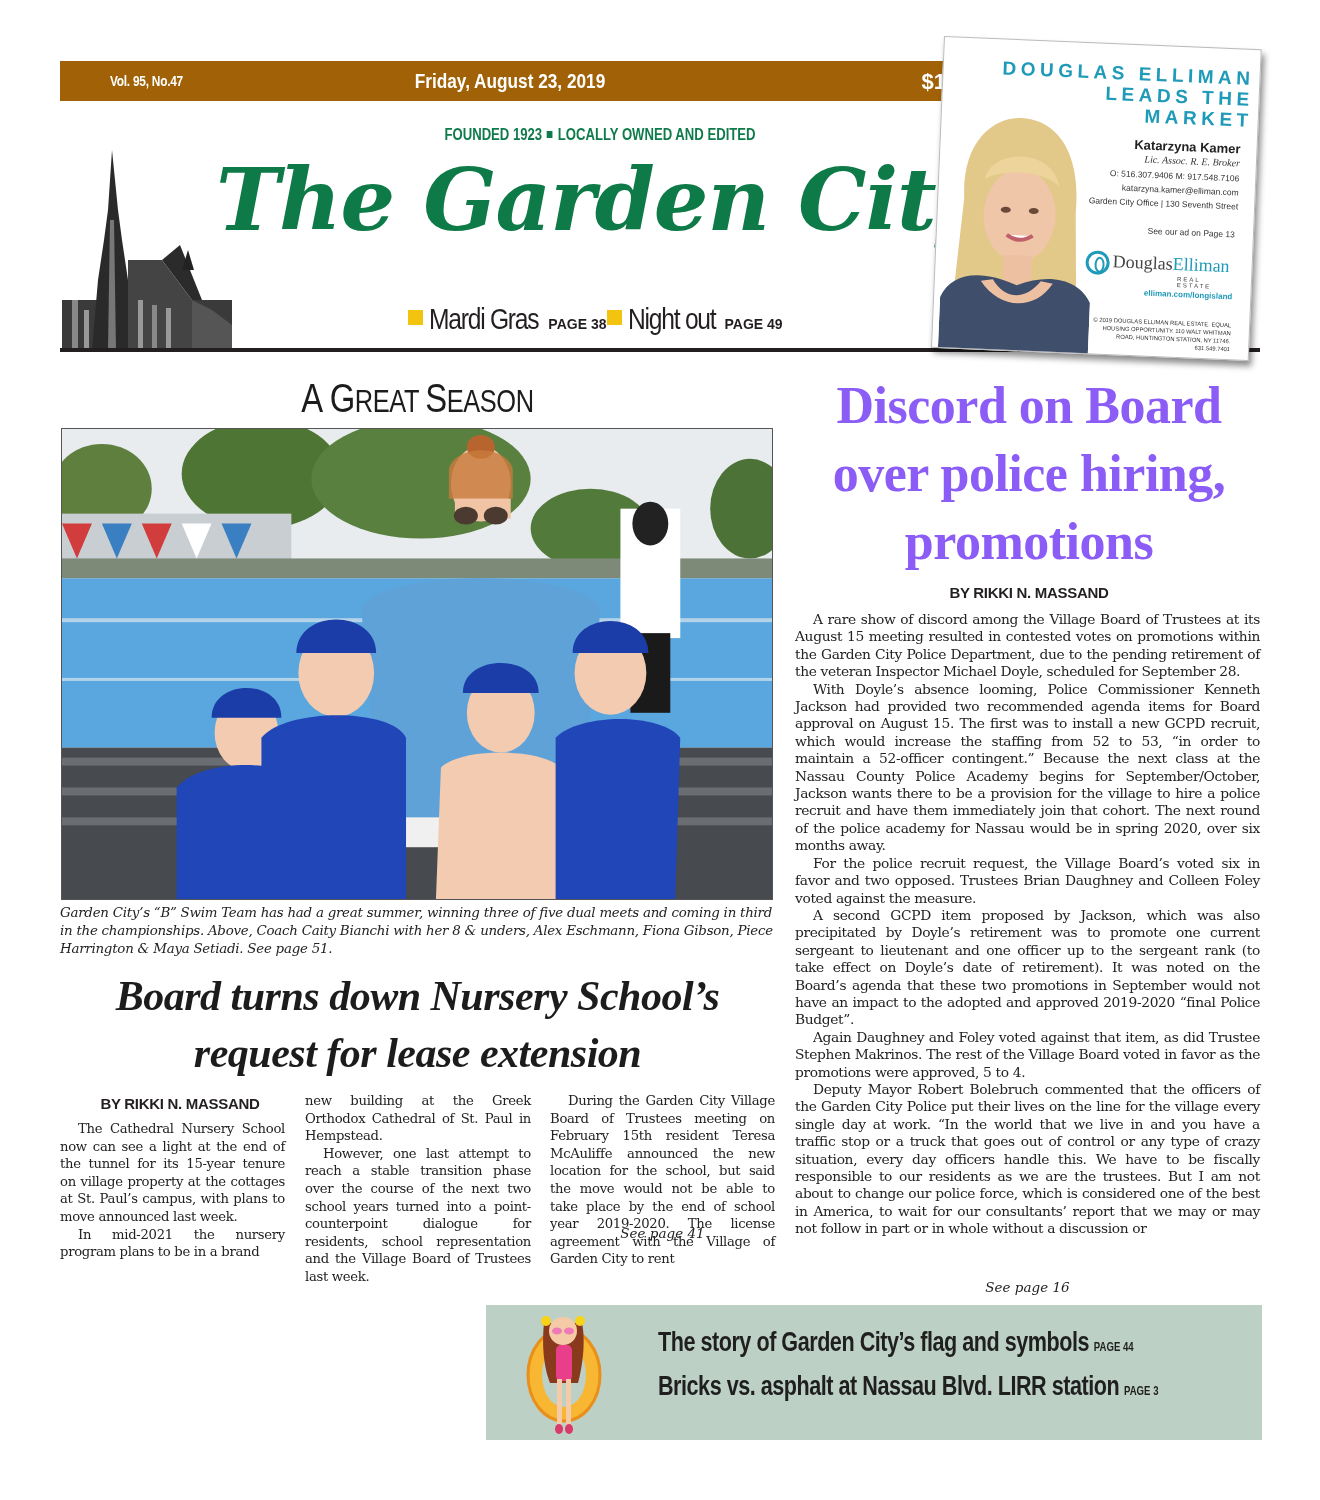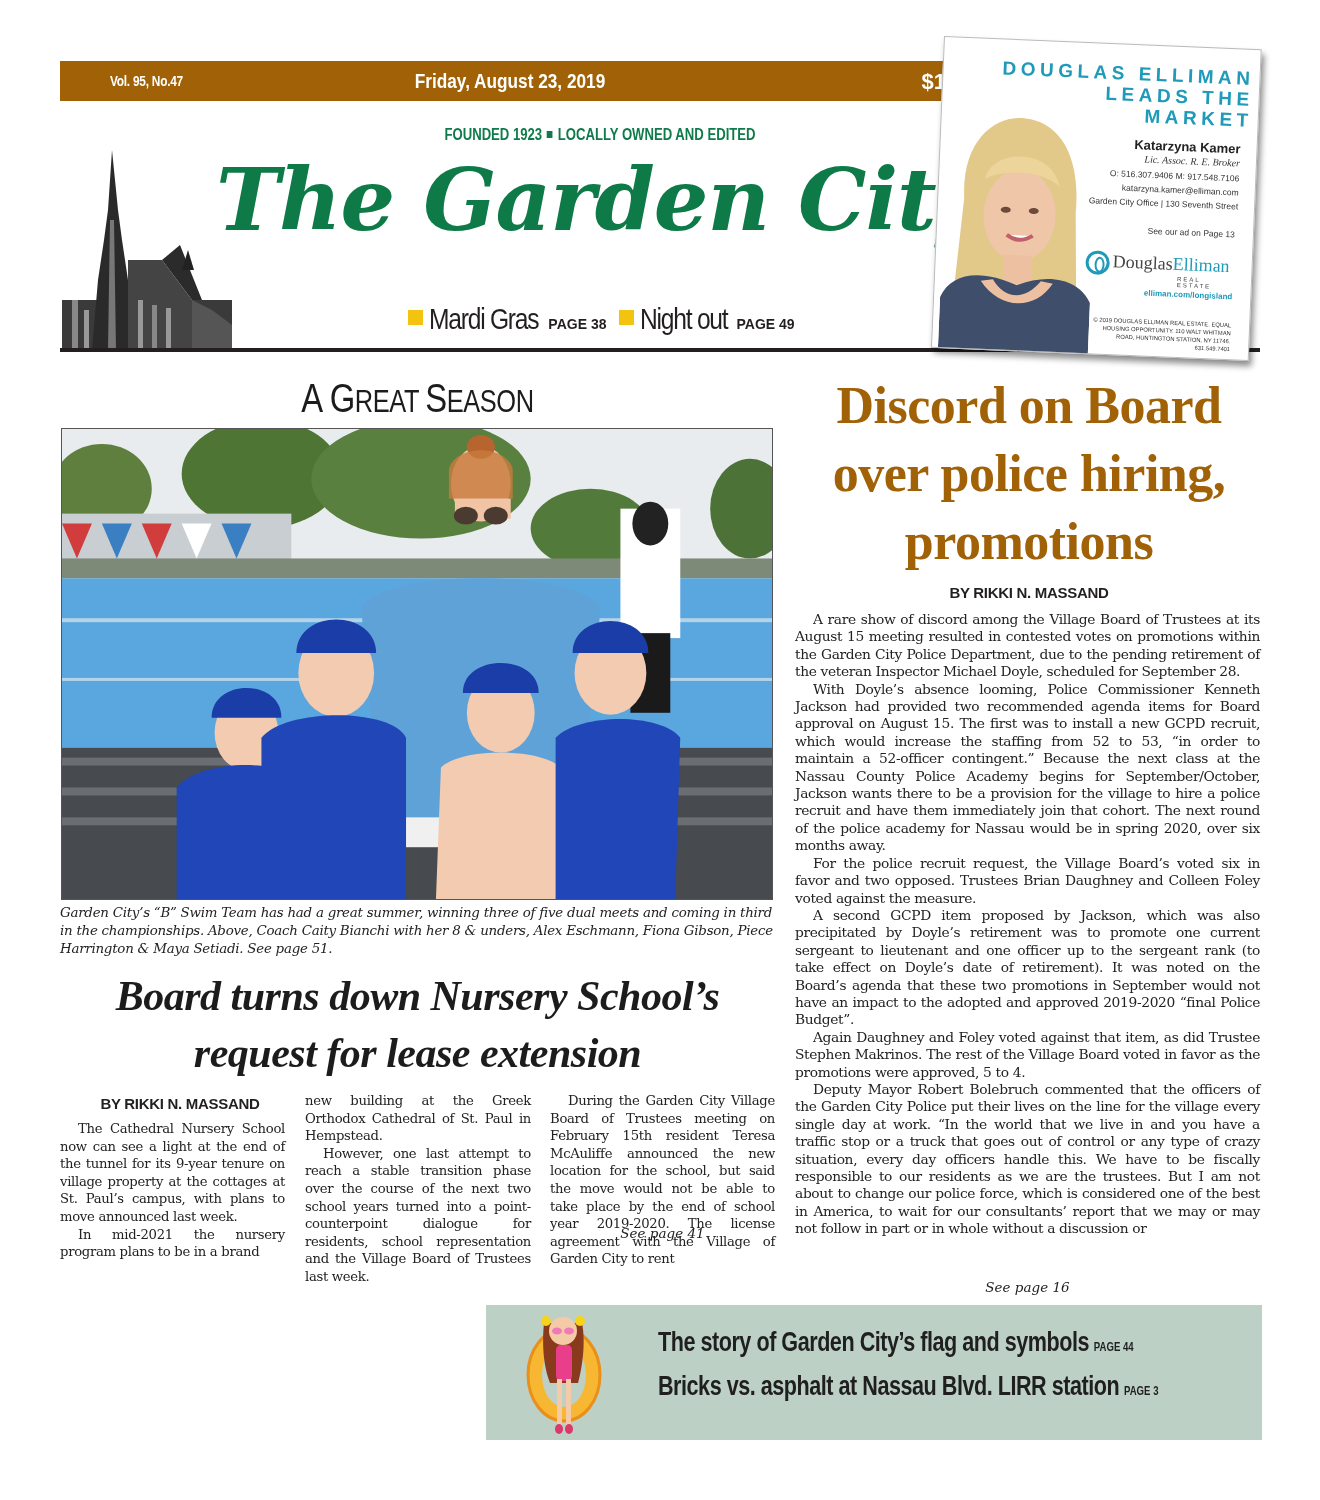--- a/index.html
+++ b/index.html
@@ -51,21 +51,21 @@
 
   .hl-left { position: absolute; left: 60px; top: 968px; width: 715px; text-align: center; font-family: "Liberation Serif", serif; font-style: italic; font-weight: bold; font-size: 42px; line-height: 57px; color: #1c1c1c; letter-spacing: -0.5px; }
 
   .byline { font-family: "Liberation Sans", sans-serif; font-weight: bold; font-size: 15px; color: #231f20; text-align: center; letter-spacing: -0.3px; }
   .col { position: absolute; font-family: "DejaVu Serif", serif; font-size: 13.2px; line-height: 17.6px; text-align: justify; color: #222; letter-spacing: -0.3px; hyphens: none; }
   .col p { text-indent: 18px; }
   .col p.noindent { text-indent: 0; }
   .see { font-family: "DejaVu Serif", serif; font-style: italic; font-size: 13.5px; text-align: center; color: #222; }
 
   
-  .hl-right { position: absolute; left: 795px; top: 372px; width: 468px; text-align: center; font-family: "Liberation Serif", serif; font-weight: bold; font-size: 52px; line-height: 68px; color: #a16207; letter-spacing: -0.5px; }
+  .hl-right { position: absolute; left: 795px; top: 372px; width: 468px; text-align: center; font-family: "Liberation Serif", serif; font-weight: bold; font-size: 52px; line-height: 68px; color: #8b5cf6; letter-spacing: -0.5px; }
 
   
   .promo { position: absolute; left: 486px; top: 1305px; width: 776px; height: 135px; background: #bdd0c6; }
   .promo .girl { position: absolute; left: 30px; top: 8px; width: 100px; height: 122px; }
   .promo .line { position: absolute; left: 172px; font-family: "Liberation Sans", sans-serif; font-weight: bold; color: #1f1f1f; white-space: nowrap; transform: scaleX(0.8); transform-origin: left; }
   .promo .line .t { font-size: 27px; letter-spacing: -0.6px; }
   .promo .line .p { font-size: 12px; margin-left: 6px; }
 </style>
 </head>
 <body>
@@ -94,21 +94,21 @@
   <rect x="104" y="158" width="5" height="42" fill="#999"></rect>
   <polygon points="130,150 150,160 170,175 170,200 130,200" fill="#555"></polygon>
 </svg>
 
 <div class="masthead-title">The Garden City News</div>
 
 <div class="teasers">
   <span class="teaser-item">
     <span class="ysq"></span><span class="big">Mardi Gras</span><span class="pg" style="margin-left:-14px">PAGE 38</span>
   </span>
-  <span class="teaser-item" style="margin-left:34px">
+  <span class="teaser-item" style="margin-left:22px">
     <span class="ysq"></span><span class="big">Night out</span><span class="pg" style="margin-left:-10px">PAGE 49</span>
   </span>
 </div>
 
 <div class="rule-main"></div>
 
 <div class="ad">
   <div class="headline">
     <div>DOUGLAS ELLIMAN</div>
     <div>LEADS THE MARKET</div>
@@ -195,21 +195,21 @@
   </g>
 </svg>
 
 <div class="caption">Garden City’s “B” Swim Team has had a great summer, winning three of five dual meets and coming in third in the championships. Above, Coach Caity Bianchi with her 8 &amp; unders, Alex Eschmann, Fiona Gibson, Piece Harrington &amp; Maya Setiadi. See page 51.</div>
 
 <div class="hl-left">Board turns down Nursery School’s request for lease extension</div>
 
 <div class="byline" style="position:absolute; left:60px; top:1095px; width:240px;">BY RIKKI N. MASSAND</div>
 
 <div class="col" style="left:60px; top:1120px; width:225px;">
-  <p>The Cathedral Nursery School now can see a light at the end of the tunnel for its 9-year tenure on village property at the cottages at St. Paul’s campus, with plans to move announced last week.</p>
+  <p>The Cathedral Nursery School now can see a light at the end of the tunnel for its 15-year tenure on village property at the cottages at St. Paul’s campus, with plans to move announced last week.</p>
   <p>In mid-2021 the nursery program plans to be in a brand</p>
 </div>
 <div class="col" style="left:305px; top:1092px; width:226px;">
   <p class="noindent">new building at the Greek Orthodox Cathedral of St. Paul in Hempstead.</p>
   <p>However, one last attempt to reach a stable transition phase over the course of the next two school years turned into a point-counterpoint dialogue for residents, school representation and the Village Board of Trustees last week.</p>
 </div>
 <div class="col" style="left:550px; top:1092px; width:225px;">
   <p>During the Garden City Village Board of Trustees meeting on February 15th resident Teresa McAuliffe announced the new location for the school, but said the move would not be able to take place by the end of school year 2019-2020. The license agreement with the Village of Garden City to rent</p>
 </div>
 <div class="see" style="position:absolute; left:550px; top:1225px; width:225px;">See page 41</div>

